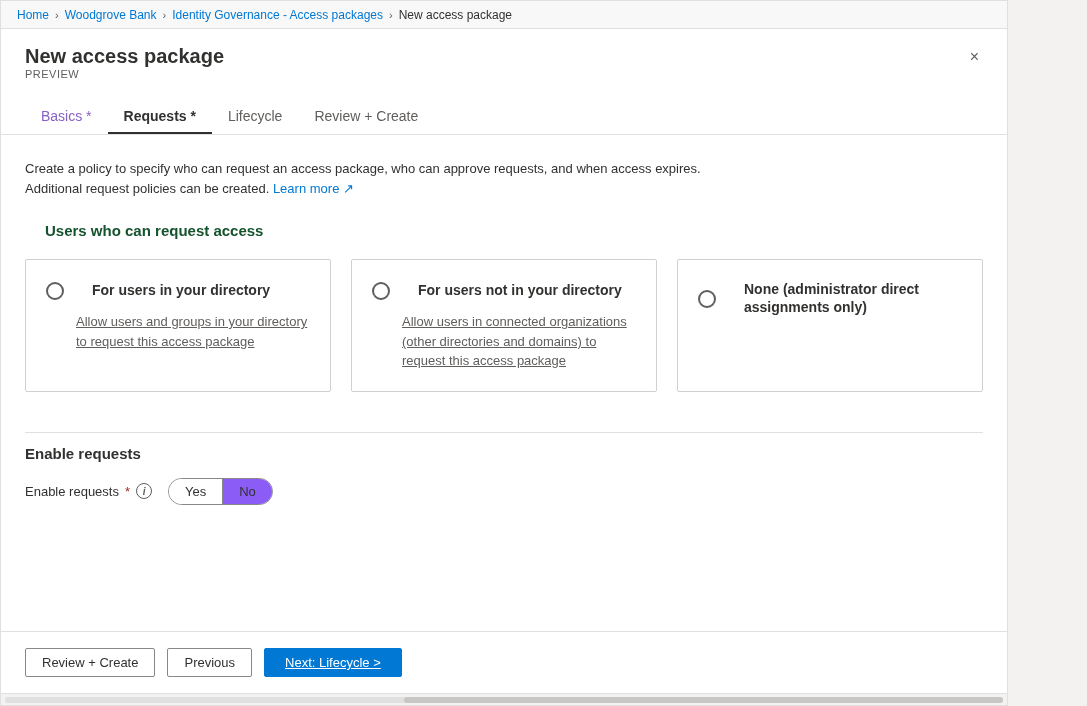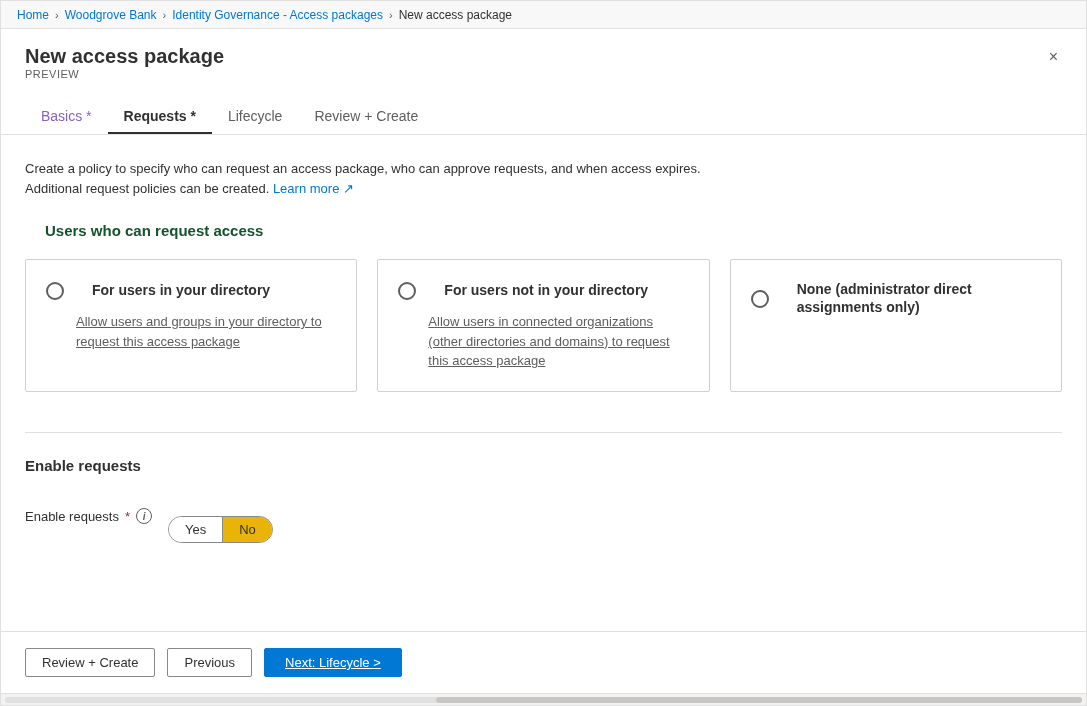--- a/index.html
+++ b/index.html
@@ -1,18 +1,18 @@
 <!DOCTYPE html>
 <html><head>
   <meta charset="utf-8">
   <style>
     * { box-sizing: border-box; margin: 0; padding: 0; }
     body { font-family: 'Segoe UI', Arial, sans-serif; font-size: 13px; color: #323130; background: #f3f2f1; }
 
-    .window { background: #fff; width: 1087px; min-height: 706px; display: flex; flex-direction: column; border: 1px solid #e0e0e0; }
+    .window { background: #fff; width: 1008px; min-height: 706px; display: flex; flex-direction: column; border: 1px solid #e0e0e0; }
 
     
     .breadcrumb-bar { background: #f8f8f8; border-bottom: 1px solid #e0e0e0; padding: 4px 16px; display: flex; align-items: center; gap: 6px; font-size: 12px; color: #323130; min-height: 28px; }
     .breadcrumb-link { color: #0078d4; text-decoration: none; cursor: pointer; }
     .breadcrumb-sep { color: #605e5c; font-size: 11px; }
     .breadcrumb-current { color: #323130; font-weight: 400; }
 
     
     .panel-header { padding: 16px 24px 0 24px; border-bottom: 1px solid #e0e0e0; }
     .panel-title-row { display: flex; justify-content: space-between; align-items: flex-start; margin-bottom: 2px; }
@@ -36,30 +36,30 @@
 
     
     .cards-row { display: flex; gap: 20px; margin-bottom: 40px; }
     .card { border: 1px solid #d0d0d0; border-radius: 2px; padding: 20px; flex: 1; cursor: pointer; display: flex; flex-direction: column; }
     .card-header { display: flex; align-items: center; gap: 28px; margin-bottom: 12px; }
     .radio-circle { width: 18px; height: 18px; border-radius: 50%; border: 2px solid #605e5c; background: #fff; flex-shrink: 0; margin-top: 2px; }
     .card-title { font-size: 14px; font-weight: 700; color: #323130; line-height: 1.3; }
     .card-desc { font-size: 13px; color: #605e5c; line-height: 1.5; padding-left: 30px; text-decoration: underline; }
 
     
-    .enable-section { border-top: 1px solid #e0e0e0; padding-top: 24px; }
+    .enable-section { border-top: 1px solid #e0e0e0; padding-top: 12px; }
     .enable-section-title { font-size: 15px; font-weight: 600; margin-bottom: 16px; }
     .enable-row { display: flex; align-items: center; gap: 16px; }
     .enable-label { font-size: 13px; color: #323130; display: flex; align-items: center; gap: 6px; }
     .required-star { color: #a4262c; }
     .info-icon { width: 16px; height: 16px; border-radius: 50%; border: 1px solid #605e5c; display: inline-flex; align-items: center; justify-content: center; font-size: 10px; color: #605e5c; cursor: pointer; font-style: italic; font-weight: 600; }
 
     
-    .toggle-group { display: flex; border: 1px solid #8a8886; border-radius: 20px; overflow: hidden; margin-top: 26px; }
-    .toggle-btn { padding: 5px 16px; background: #eab308; border: none; cursor: pointer; font-size: 13px; color: #323130; }
+    .toggle-group { display: flex; border: 1px solid #8a8886; border-radius: 20px; overflow: hidden; }
+    .toggle-btn { padding: 5px 16px; background: #8b5cf6; border: none; cursor: pointer; font-size: 13px; color: #323130; }
     .toggle-btn.active { background: #fff; font-weight: 400; }
     .toggle-btn:first-child { border-right: 1px solid #8a8886; }
 
     
     .footer { border-top: 1px solid #e0e0e0; padding: 16px 24px; display: flex; align-items: center; gap: 12px; background: #fff; }
     .btn { padding: 6px 16px; border: 1px solid #8a8886; background: #fff; color: #323130; cursor: pointer; font-size: 13px; border-radius: 2px; }
     .btn-primary { background: #0078d4; color: #fff; border-color: #0078d4; padding: 6px 20px; text-decoration: underline; }
 
     
     .scrollbar-area { background: #f3f2f1; height: 12px; border-top: 1px solid #e0e0e0; display: flex; align-items: center; padding: 0 4px; }

